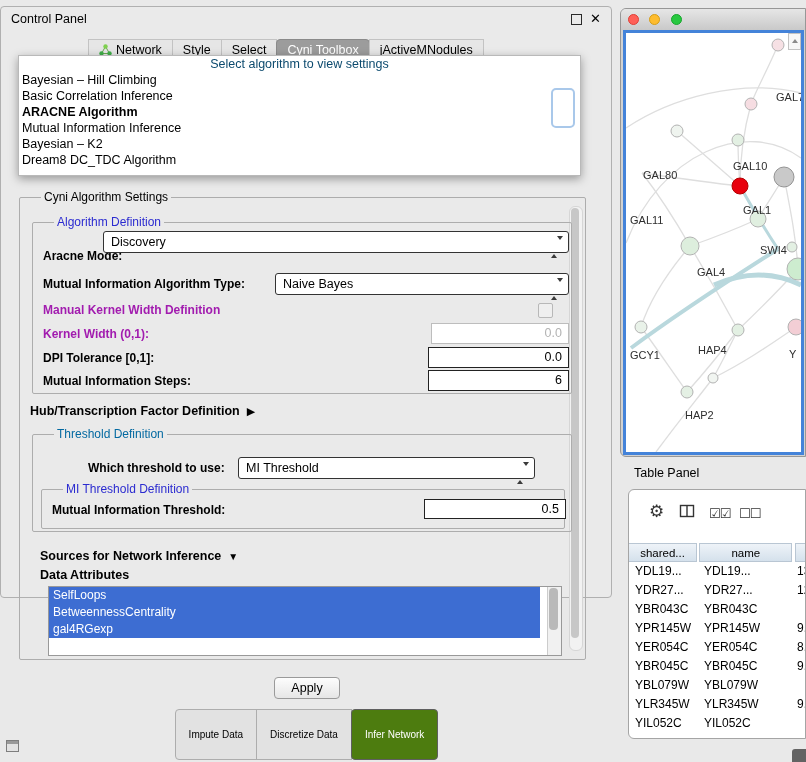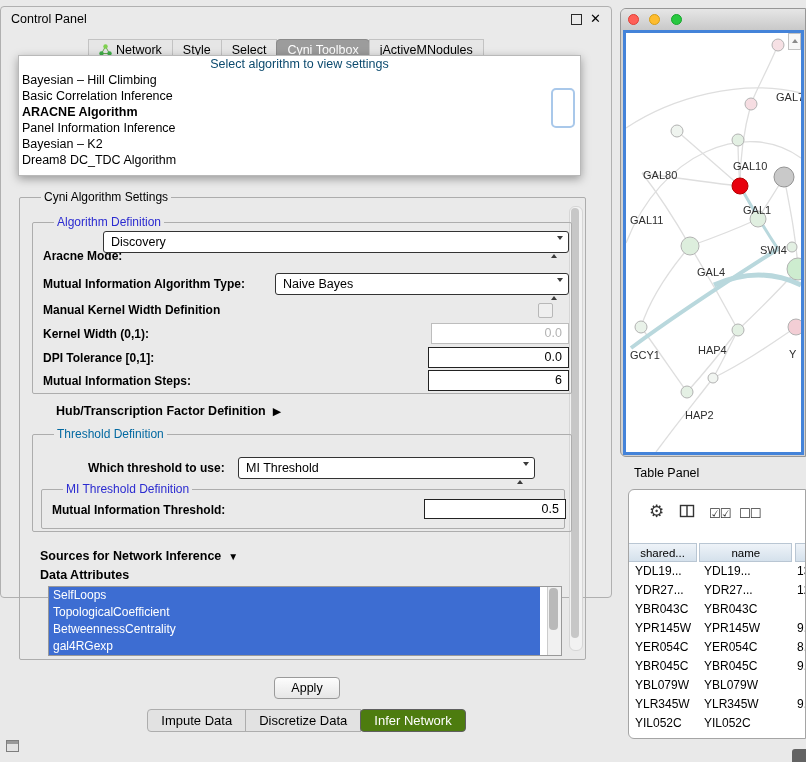--- a/index.html
+++ b/index.html
@@ -23,47 +23,47 @@
   .gtitle{position:absolute;top:-8px;left:7px;background:#eaeaea;padding:0 3px;font-size:12px;white-space:nowrap;margin-left:14px;}
   .gtitle.blue{color:#2b2bd0;} .gtitle.green{color:#0369a1;}
   .main-group{left:18px;top:190px;width:567px;height:463px;}
   .vscroll{position:absolute;right:2px;top:8px;bottom:8px;width:12px;background:#f2f2f2;
            border:1px solid #d6d6d6;border-radius:6px;}
   .vthumb{position:absolute;left:1px;top:1px;width:8px;height:97%;background:#c7c7c7;border-radius:5px;}
   .algo-group{left:12px;top:24px;width:540px;height:172px;}
   .thresh-group{left:12px;top:236px;width:540px;height:98px;}
   .mi-group{left:8px;top:54px;width:524px;height:40px;}
   .lbl{position:absolute;font-weight:bold;font-size:12px;white-space:nowrap;}
-  .lbl.dis{color:#000000;}
+  .lbl.dis{color:#a21caf;}
   .combo{position:absolute;height:22px;background:#fff;border:1px solid #333;border-radius:3px;
          font-size:12.5px;line-height:20px;padding:0 20px 0 7px;box-sizing:border-box;white-space:nowrap;}
   .arrows{position:absolute;right:5px;top:5px;}
   .arr-up{width:0;height:0;border-left:3.5px solid transparent;border-right:3.5px solid transparent;
           border-bottom:4px solid #3a3a3a;margin-bottom:2px;}
   .arr-dn{width:0;height:0;border-left:3.5px solid transparent;border-right:3.5px solid transparent;
           border-top:4px solid #3a3a3a;}
   .tfield{position:absolute;height:21px;background:#fff;border:1px solid #222;font-size:12.5px;
           line-height:19px;text-align:right;padding:0 6px;box-sizing:border-box;}
   .tfield.dis{border-color:#bdbdbd;color:#b3b3b3;}
   .chk{position:absolute;width:13px;height:13px;border:1px solid #b8b8b8;background:#efefef;border-radius:2px;}
-  .hub-row{position:absolute;left:36px;top:206px;font-weight:bold;font-size:12.5px;}
+  .hub-row{position:absolute;left:10px;top:206px;font-weight:bold;font-size:12.5px;}
   .tri{font-size:11px;margin-left:7px;}
   .sources-row{position:absolute;left:20px;top:351px;font-weight:bold;font-size:12.5px;}
   .attr-label{position:absolute;left:20px;top:370px;font-weight:bold;font-size:12.5px;}
   .attr-list{position:absolute;left:28px;top:388px;width:514px;height:70px;background:#fff;
              border:1px solid #999;box-sizing:border-box;overflow:hidden;}
   .attr-item{height:17px;line-height:17px;font-size:12px;padding-left:4px;margin-right:21px;
              background:#3d6dd2;color:#fff;white-space:nowrap;}
   .list-scroll{position:absolute;right:0;top:0;bottom:0;width:13px;background:#f1f1f1;border-left:1px solid #ccc;}
   .list-thumb{position:absolute;left:1px;top:1px;width:9px;height:62%;background:#b9b9b9;border-radius:4px;}
   .apply{position:absolute;left:273px;top:670px;width:66px;height:22px;
          background:linear-gradient(#fdfdfd,#e6e6e6);border:1px solid #9a9a9a;border-radius:4px;
          font-size:12.5px;font-family:inherit;}
   .btabs{position:absolute;left:0;top:702px;width:612px;display:flex;justify-content:center;}
-  .btab{padding:3px 13px;font-size:13px;background:#e2e2e2;border:1px solid #adadad;margin-left:-1px;white-space:nowrap;}
+  .btab{padding:19px 13px;font-size:10px;background:#e2e2e2;border:1px solid #adadad;margin-left:-1px;white-space:nowrap;}
   .btab:first-child{border-radius:4px 0 0 4px;}
   .btab:last-child{border-radius:0 4px 4px 0;}
   .btab.active{background:#4d7c0f;color:#fff;border-color:#5f5f5f;border-radius:4px;}
   
   .algo-popup{position:absolute;left:18px;top:55px;width:561px;height:119px;background:#fff;
               border:1px solid #b9b9b9;box-shadow:0 3px 9px rgba(0,0,0,.35);z-index:20;}
   .ph{color:#0c4a6e;text-align:center;line-height:16px;font-size:12.5px;}
   .opt{padding-left:3px;line-height:16px;font-size:12.5px;white-space:nowrap;}
   .opt.bold{font-weight:bold;}
   .focus-frag{position:absolute;left:551px;top:88px;width:20px;height:36px;background:#fff;
@@ -192,21 +192,20 @@
       </div>
     </div>
 
     <div class="sources-row">
       <span>Sources for Network Inference</span><span class="tri" style="font-size:10px;">▼</span>
     </div>
     <div class="attr-label">Data Attributes</div>
 
     <div class="attr-list">
       <div class="attr-item">SelfLoops</div>
-      <div class="attr-item">TopologicalCoefficient</div>
       <div class="attr-item">BetweennessCentrality</div>
       <div class="attr-item">gal4RGexp</div>
       <div class="list-scroll">
         <div class="list-thumb"></div>
       </div>
     </div>
   </div>
 
   <button class="apply">Apply</button>
 
@@ -319,20 +318,20 @@
     <div class="tr"><span class="td c1">YLR345W</span><span class="td c2">YLR345W</span><span class="td c3">9.</span></div>
     <div class="tr"><span class="td c1">YIL052C</span><span class="td c2">YIL052C</span><span class="td c3"></span></div>
   </div>
 </div>
 
 <div class="algo-popup">
   <div class="ph">Select algorithm to view settings</div>
   <div class="opt">Bayesian – Hill Climbing</div>
   <div class="opt">Basic Correlation Inference</div>
   <div class="opt bold">ARACNE Algorithm</div>
-  <div class="opt">Panel Information Inference</div>
+  <div class="opt">Mutual Information Inference</div>
   <div class="opt">Bayesian – K2</div>
   <div class="opt">Dream8 DC_TDC Algorithm</div>
 </div>
 <div class="focus-frag"></div>
 
 <div class="mini-icon"></div>
 <div class="corner-grip"></div>
 
 </body></html>

